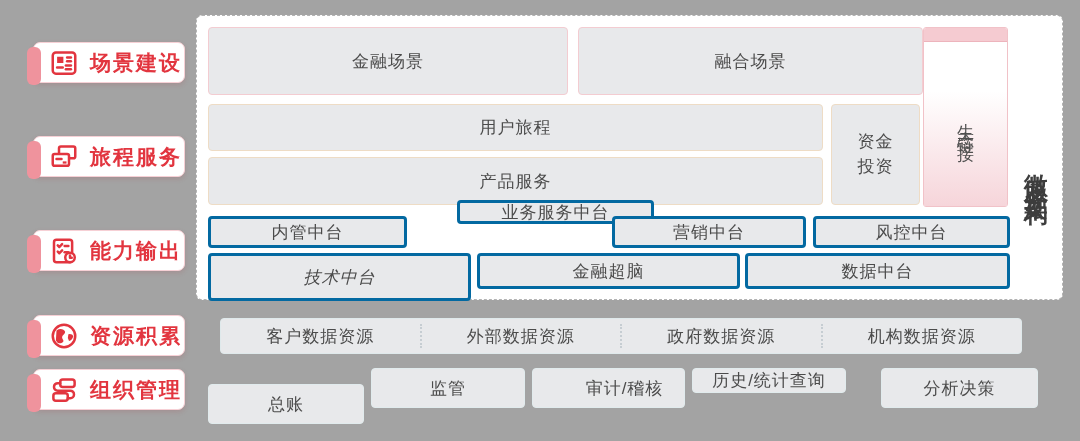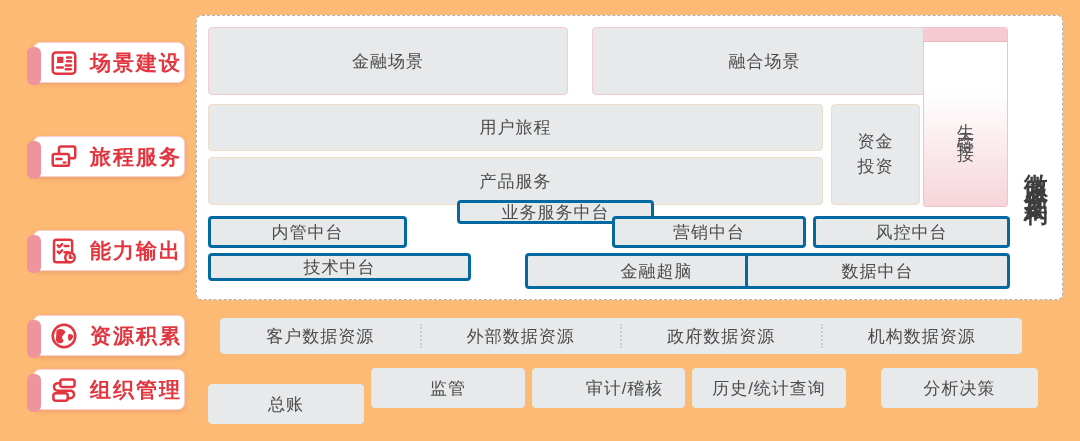--- a/index.html
+++ b/index.html
@@ -1,17 +1,17 @@
 <!DOCTYPE html>
 <html><head>
 <meta charset="utf-8">
 <style>
   html,body{margin:0;padding:0;background:#fff;}
   .stage{
-    position:relative;width:1080px;height:441px;background:#fdba74;overflow:hidden;
+    position:relative;width:1080px;height:441px;background:#a3a3a3;overflow:hidden;
     font-family:"Liberation Sans","DejaVu Sans",sans-serif;
   }
   
   .side-label{
     position:absolute;left:33px;width:152px;height:41px;background:#fff;
     border:1px solid #f6d0d5;border-radius:7px;display:flex;align-items:center;
     gap:11px;padding-left:15px;box-sizing:border-box;color:#e2353f;
     box-shadow:0 2px 5px rgba(170,60,70,.18);z-index:1;
   }
   .side-label::before{
@@ -35,31 +35,31 @@
   .box{
     position:absolute;background:#e8e9eb;border-radius:4px;box-sizing:border-box;
     display:flex;align-items:center;justify-content:center;
     color:#4b4b4b;font-size:17px;letter-spacing:1px;
   }
   .b-pink{border:1px solid #f3ccd1;}
   .b-tan{border:1px solid #eedcc5;}
   .b-blue{border:3px solid #0369a1;}
   .b-light{border:1px solid #e1ebed;}
   #fin-scene{left:208px;top:27px;width:360px;height:68px;}
-  #fusion-scene{left:592px;top:27px;width:345px;height:68px;}
+  #fusion-scene{left:578px;top:27px;width:345px;height:68px;}
   #user-journey{left:208px;top:104px;width:615px;height:47px;}
   #product-service{left:208px;top:157px;width:615px;height:48px;}
   #fund-invest{left:831px;top:104px;width:89px;height:101px;}
   #fund-invest span{display:block;width:2.3em;text-align:center;line-height:1.45;}
   #pl-nei{left:208px;top:216px;width:199px;height:32px;}
   #pl-yewu{left:411px;top:200px;width:197px;height:24px;margin-left:46px;}
   #pl-yingxiao{left:612px;top:216px;width:194px;height:32px;}
   #pl-fengkong{left:813px;top:216px;width:197px;height:32px;}
-  #pl-jishu{left:208px;top:253px;width:263px;height:28px;}
-  #pl-chaonao{left:477px;top:253px;width:263px;height:36px;margin-left:48px;}
+  #pl-jishu{left:208px;top:253px;width:263px;height:48px;font-style:italic;}
+  #pl-chaonao{left:477px;top:253px;width:263px;height:36px;}
   #pl-shuju{left:745px;top:253px;width:265px;height:36px;}
   
   #eco-link{
     position:absolute;left:923px;top:27px;width:85px;height:180px;background:#fff;
     border:1px solid #f1c2c8;border-radius:3px;box-sizing:border-box;
     display:flex;flex-direction:column;
   }
   #eco-link .eco-head{height:13px;background:#f5cbd1;border-bottom:1px solid #edb4bc;border-radius:2px 2px 0 0;}
   #eco-link .eco-body{
     flex:1;display:flex;align-items:center;justify-content:center;
@@ -79,21 +79,21 @@
     position:absolute;left:208px;top:318px;width:802px;height:36px;
     background:#e8e9eb;border:1px solid #dfe9eb;border-radius:4px;box-sizing:border-box;
     display:flex;align-items:stretch;color:#4b4b4b;font-size:17px;letter-spacing:1px;margin-left:12px;
   }
   #res-bar .res-seg{flex:1;display:flex;align-items:center;justify-content:center;}
   #res-bar .res-sep{align-self:center;height:24px;width:0;border-left:2px dotted #c6cdd2;}
   
   #mg-zz{left:208px;top:368px;width:156px;height:40px;margin-top:16px;}
   #mg-jg{left:371px;top:368px;width:154px;height:40px;}
   #mg-sj{left:532px;top:368px;width:153px;height:40px;padding-left:32px;}
-  #mg-ls{left:692px;top:368px;width:154px;height:40px;}
+  #mg-ls{left:692px;top:368px;width:154px;height:25px;}
   #mg-fx{left:853px;top:368px;width:157px;height:40px;margin-left:28px;}
 </style>
 </head>
 <body>
 
 <div class="stage">
 
   <div class="side-label">
     <span class="ic">
       <svg viewBox="0 0 24 24">

